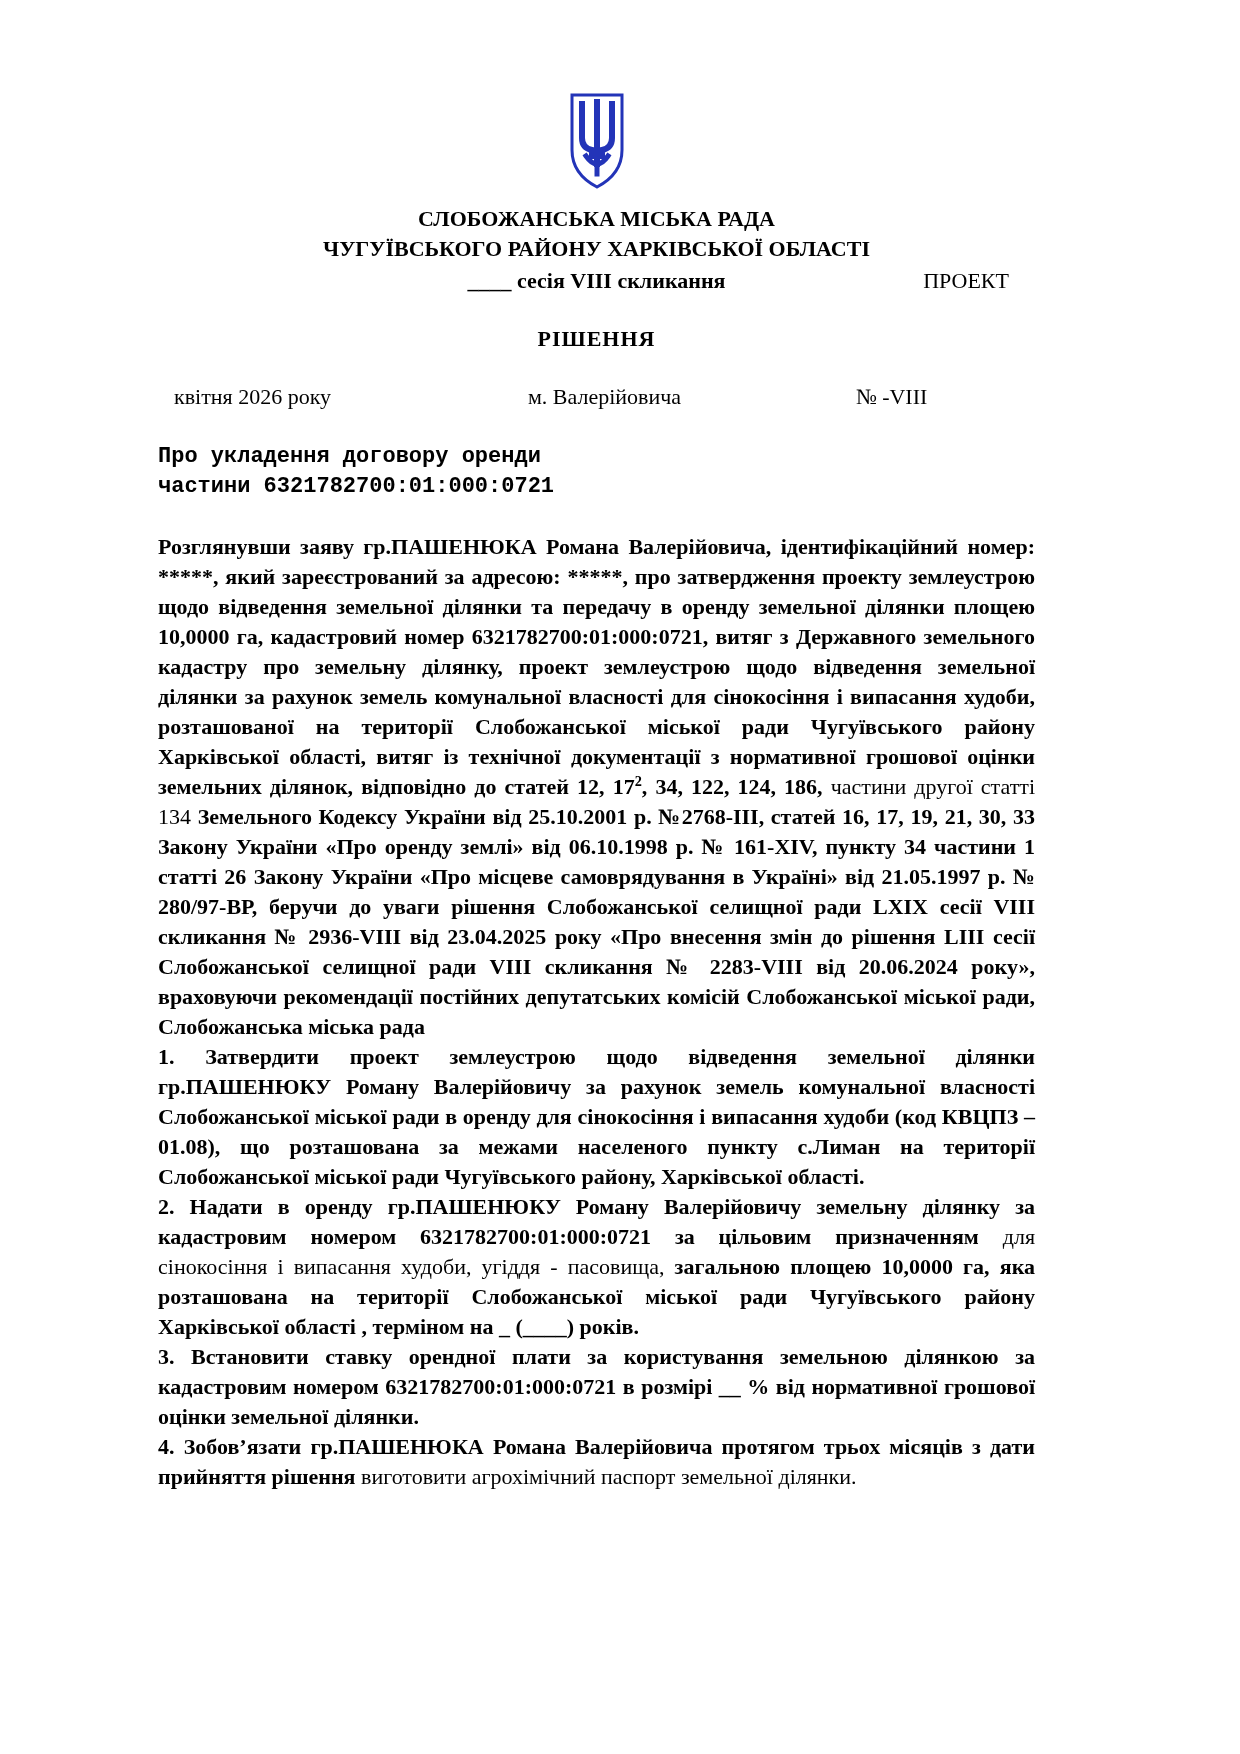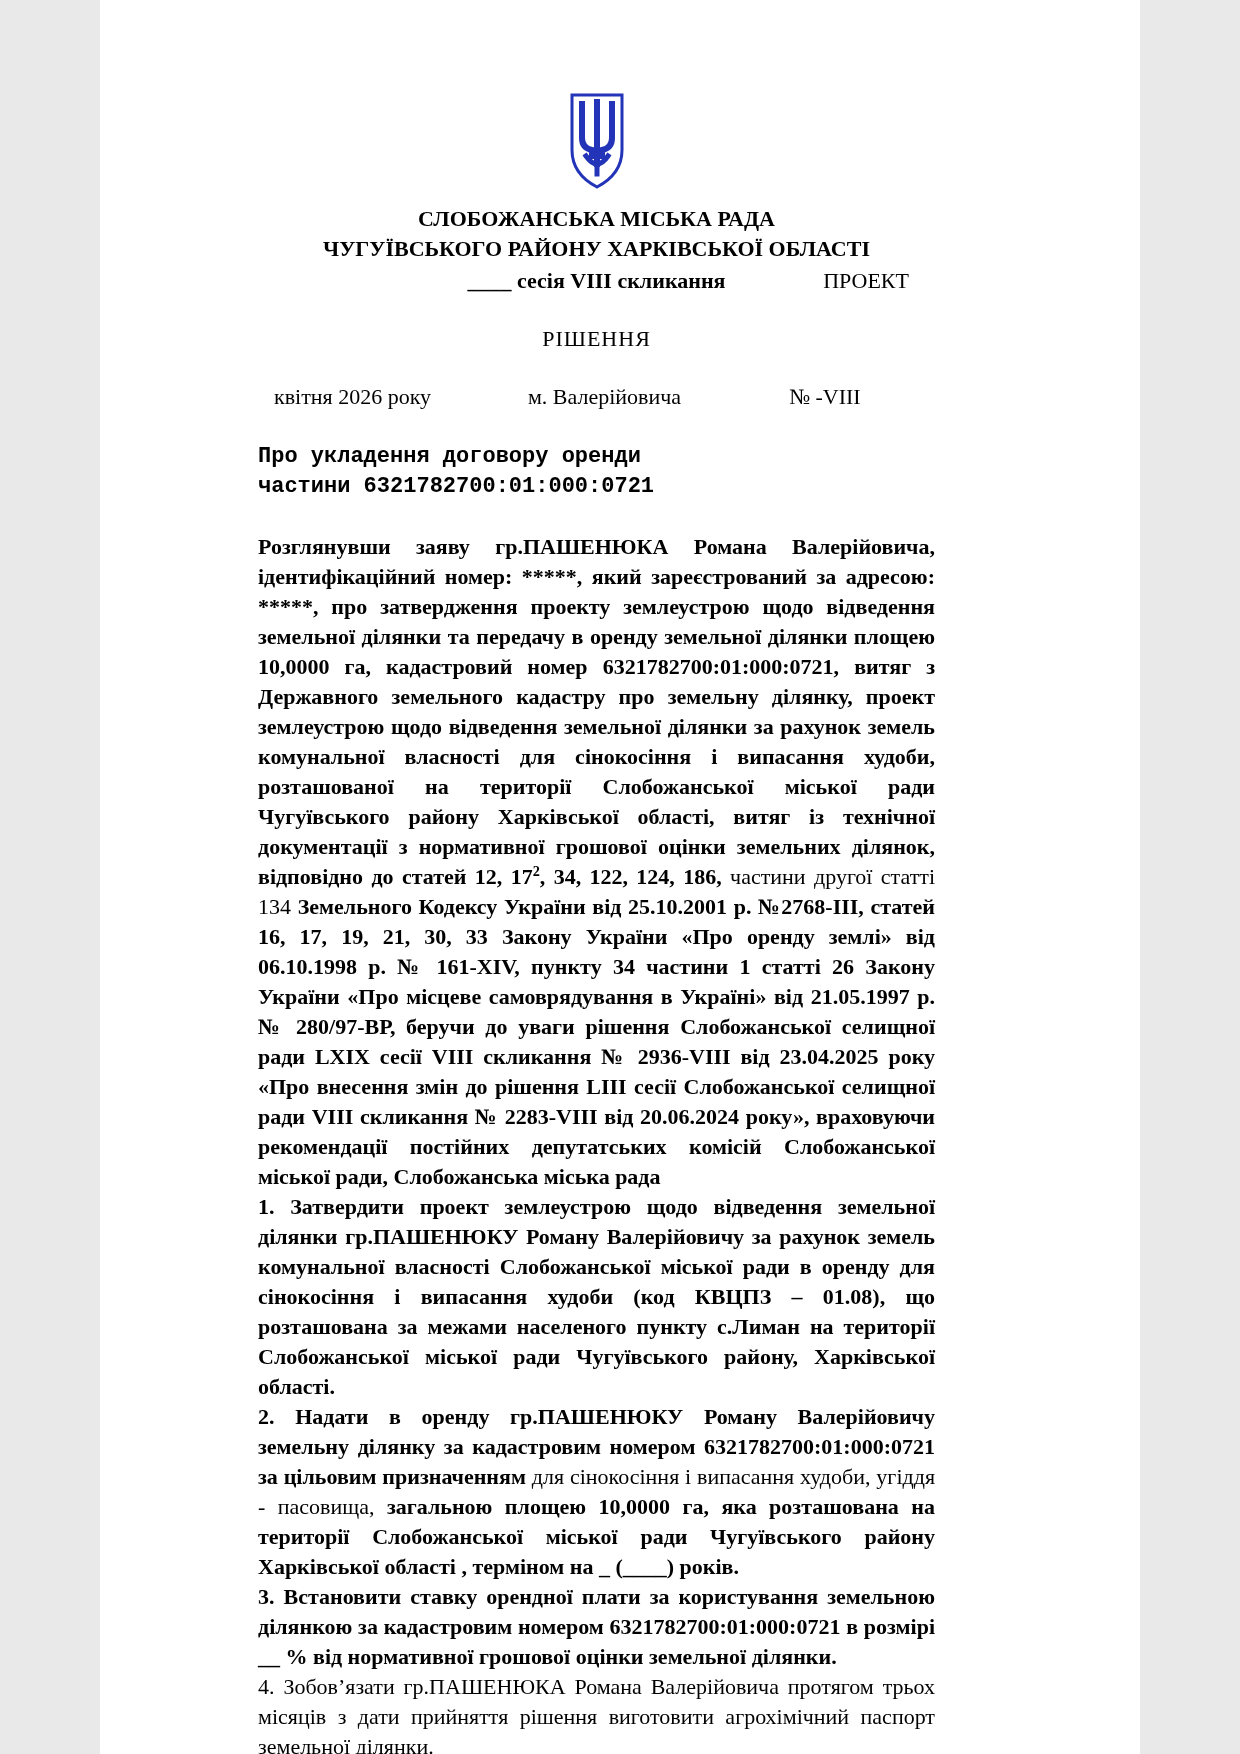--- a/index.html
+++ b/index.html
@@ -1,33 +1,33 @@
 <!DOCTYPE html>
 <html><head>
 <meta charset="utf-8">
 <style>
   html, body { margin: 0; padding: 0; background: #e9e9e9; }
   .page {
-    width: 1040px;
+    width: 1240px;
     height: 1754px;
     margin: 0 auto;
     background: #ffffff;
     box-sizing: border-box;
     padding: 92px 205px 40px 158px;
     font-family: "Liberation Serif", "DejaVu Serif", serif;
     font-size: 22px;
     line-height: 30px;
     color: #000;
   }
   .emblem { text-align: center; margin-bottom: 6px; }
   .org-line { text-align: center; font-weight: 700; }
   .session-row { position: relative; text-align: center; margin-top: 2px; }
   .session-text { font-weight: 700; text-align: right; }
   .project-label { position: absolute; right: 26px; top: 0; font-weight: 400; }
-  .doc-type { text-align: center; font-weight: 400; margin-top: 28px; letter-spacing: 1px; }
+  .doc-type { text-align: center; font-weight: 700; margin-top: 28px; letter-spacing: 1px; }
   .meta-row { display: flex; margin-top: 28px; }
   .meta-date { flex: 1; padding-left: 16px; }
   .meta-place { flex: 1; text-align: center; }
   .meta-number { flex: 1; text-align: center; }
   .subject { margin-top: 30px; font-weight: 700; font-family: Liberation Mono, monospace; }
   .para { text-align: justify; margin: 0; }
   .preamble { margin-top: 30px; }
   .resolved { margin: 30px 0; font-weight: 400; }
   sup { font-size: 0.65em; line-height: 0; }
 </style>
@@ -70,16 +70,16 @@
     <div>частини 6321782700:01:000:0721</div>
   </div>
 
   <p class="para preamble"><span style="font-weight: 700;">Розглянувши заяву гр.ПАШЕНЮКА  Романа Валерійовича, ідентифікаційний номер: *****, який зареєстрований за адресою: *****, про затвердження проекту землеустрою щодо відведення земельної ділянки та передачу в оренду земельної ділянки площею 10,0000 га, кадастровий номер 6321782700:01:000:0721, витяг з Державного земельного кадастру про земельну ділянку, проект землеустрою щодо відведення земельної ділянки за рахунок земель комунальної власності для сінокосіння і випасання худоби, розташованої на території Слобожанської міської ради Чугуївського району Харківської області, витяг із технічної документації з нормативної грошової оцінки земельних ділянок, відповідно до статей 12, 17</span><sup style="font-weight: 700;">2</sup><span style="font-weight: 700;">, 34, 122, 124, 186, </span><span style="font-weight: 400;">частини другої статті 134 </span><span style="font-weight: 700;">Земельного Кодексу України від 25.10.2001 р. №2768-ІІІ, статей 16, 17, 19, 21, 30, 33 Закону України «Про оренду землі» від 06.10.1998 р. № 161-XIV, пункту 34 частини 1 статті 26 Закону України «Про місцеве самоврядування в Україні» від 21.05.1997 р. № 280/97-ВР, беручи до уваги рішення Слобожанської селищної ради LXIX сесії VIII скликання № 2936-VIII від 23.04.2025 року «Про внесення змін до рішення LIII сесії Слобожанської селищної ради VIII скликання № 2283-VIII від 20.06.2024 року», враховуючи рекомендації постійних депутатських комісій Слобожанської міської ради, Слобожанська міська рада</span></p>
 
 
   <div>
     <p class="para"><span style="font-weight: 700;">1. Затвердити проект землеустрою щодо відведення земельної ділянки гр.ПАШЕНЮКУ Роману Валерійовичу за рахунок земель комунальної власності Слобожанської міської ради в оренду для сінокосіння і випасання худоби (код КВЦПЗ – 01.08), що розташована за межами населеного пункту с.Лиман на території Слобожанської міської ради Чугуївського району, Харківської області.</span></p>
     <p class="para"><span style="font-weight: 700;">2. Надати в оренду гр.ПАШЕНЮКУ Роману Валерійовичу земельну ділянку за кадастровим номером 6321782700:01:000:0721 за цільовим призначенням </span><span style="font-weight: 400;">для сінокосіння і випасання худоби, угіддя - пасовища, </span><span style="font-weight: 700;">загальною площею 10,0000 га, яка розташована на території Слобожанської міської ради Чугуївського району Харківської області , терміном на _ (____) років.</span></p>
     <p class="para"><span style="font-weight: 700;">3. Встановити ставку орендної плати за користування земельною ділянкою за кадастровим номером 6321782700:01:000:0721 в розмірі __ % від нормативної грошової оцінки земельної ділянки.</span></p>
-    <p class="para"><span style="font-weight: 400;">4. Зобов’язати гр.ПАШЕНЮКА Романа Валерійовича протягом трьох місяців з дати прийняття рішення </span><span style="font-weight: 400;">виготовити агрохімічний паспорт земельної ділянки.</span></p>
+    <p class="para"><span style="font-weight: 700;">4. Зобов’язати гр.ПАШЕНЮКА Романа Валерійовича протягом трьох місяців з дати прийняття рішення </span><span style="font-weight: 400;">виготовити агрохімічний паспорт земельної ділянки.</span></p>
   </div>
 
 </div>
 
 </body></html>

